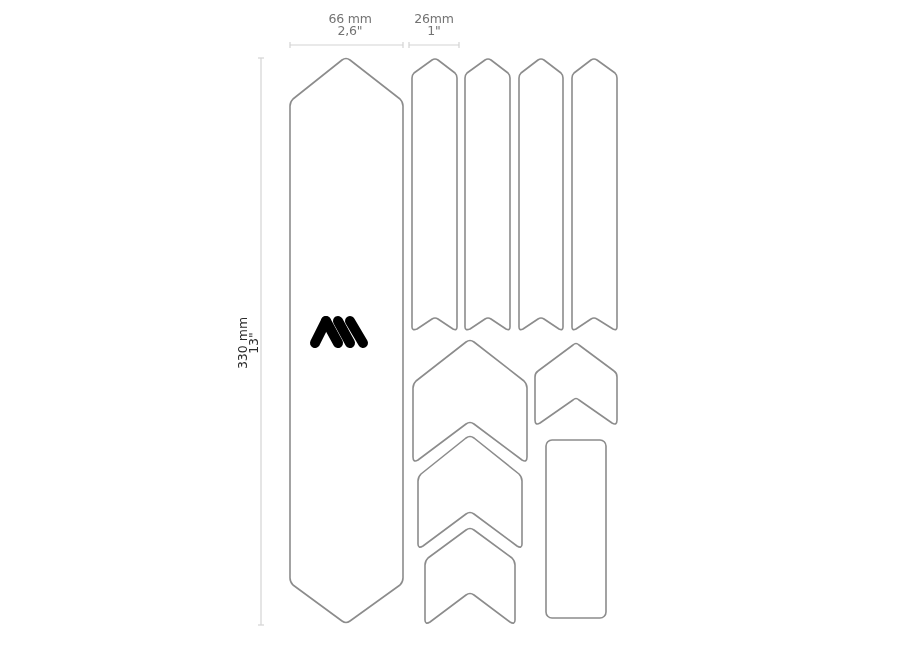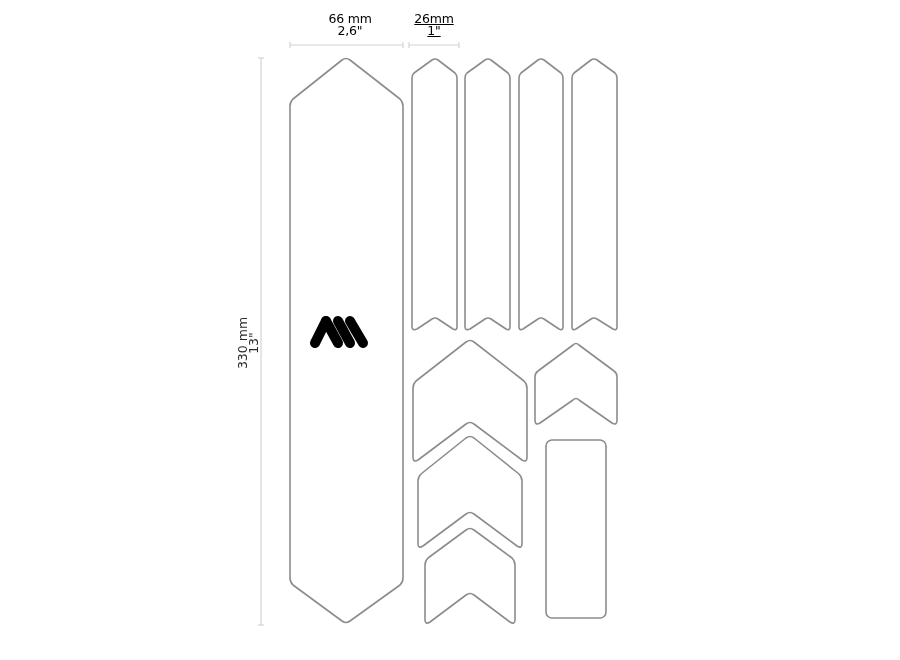--- a/index.html
+++ b/index.html
@@ -1,20 +1,20 @@
 <!DOCTYPE html>
 <html><head>
 <meta charset="utf-8">
 <style>
   html, body { margin: 0; padding: 0; background: #ffffff; }
   body { width: 900px; height: 660px; position: relative; overflow: hidden; font-family: "DejaVu Sans", sans-serif; }
   #stage { position: absolute; left: 0; top: 0; width: 900px; height: 660px; }
-  .dim-label { position: absolute; color: #000000; text-align: center; line-height: 12px; font-size: 12.5px; letter-spacing: -0.2px; }
+  .dim-label { position: absolute; color: #737373; text-align: center; line-height: 12px; font-size: 12.5px; letter-spacing: -0.2px; }
   #dim-width-main { left: 300px; top: 13px; width: 100px; }
-  #dim-width-strip { left: 400px; top: 13px; width: 68px; text-decoration: underline; }
+  #dim-width-strip { left: 400px; top: 13px; width: 68px; }
   #dim-height { position: absolute; left: 208px; top: 332px; width: 80px; transform: rotate(-90deg); transform-origin: center center; text-align: center; line-height: 11px; font-size: 12.5px; color: #2a2a2a; }
   .shape { fill: none; stroke: #8c8c8c; stroke-width: 1.6; stroke-linejoin: round; }
   .dimline { stroke: #d4d4d4; stroke-width: 1.2; fill: none; }
 </style>
 </head>
 <body>
 
 <svg id="stage" width="900" height="660" viewBox="0 0 900 660" xmlns="http://www.w3.org/2000/svg">
 
   <g>

